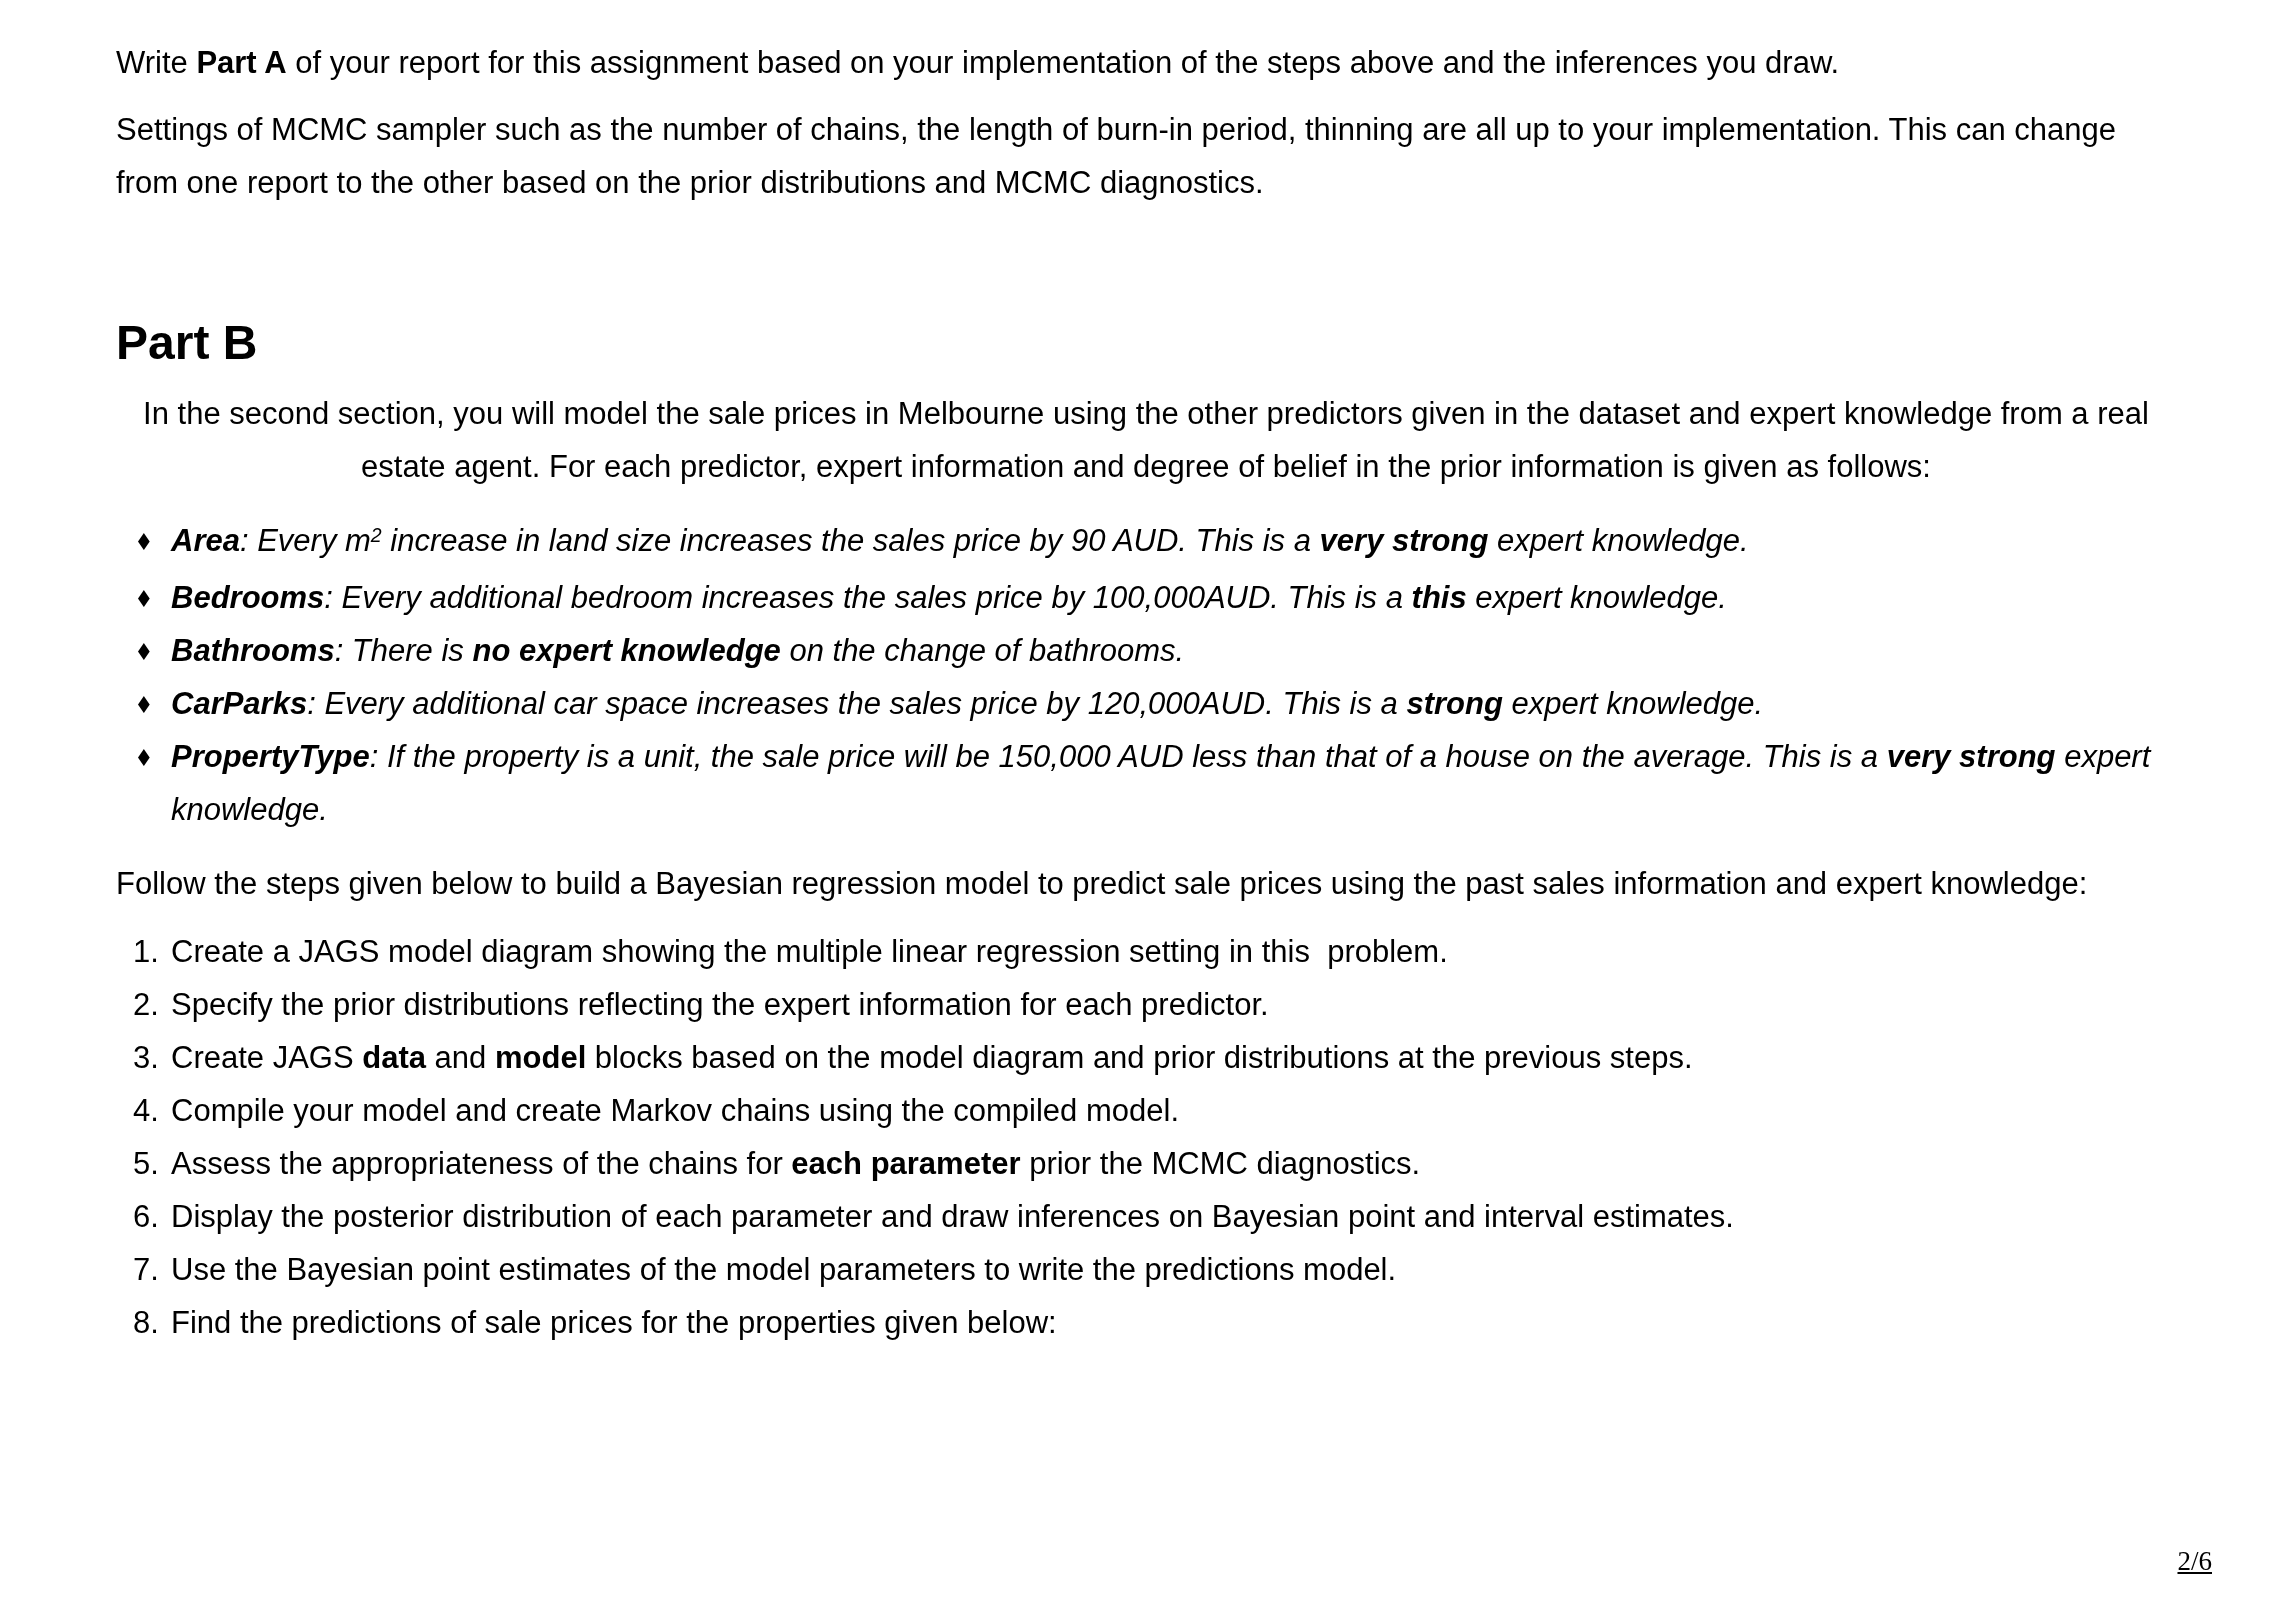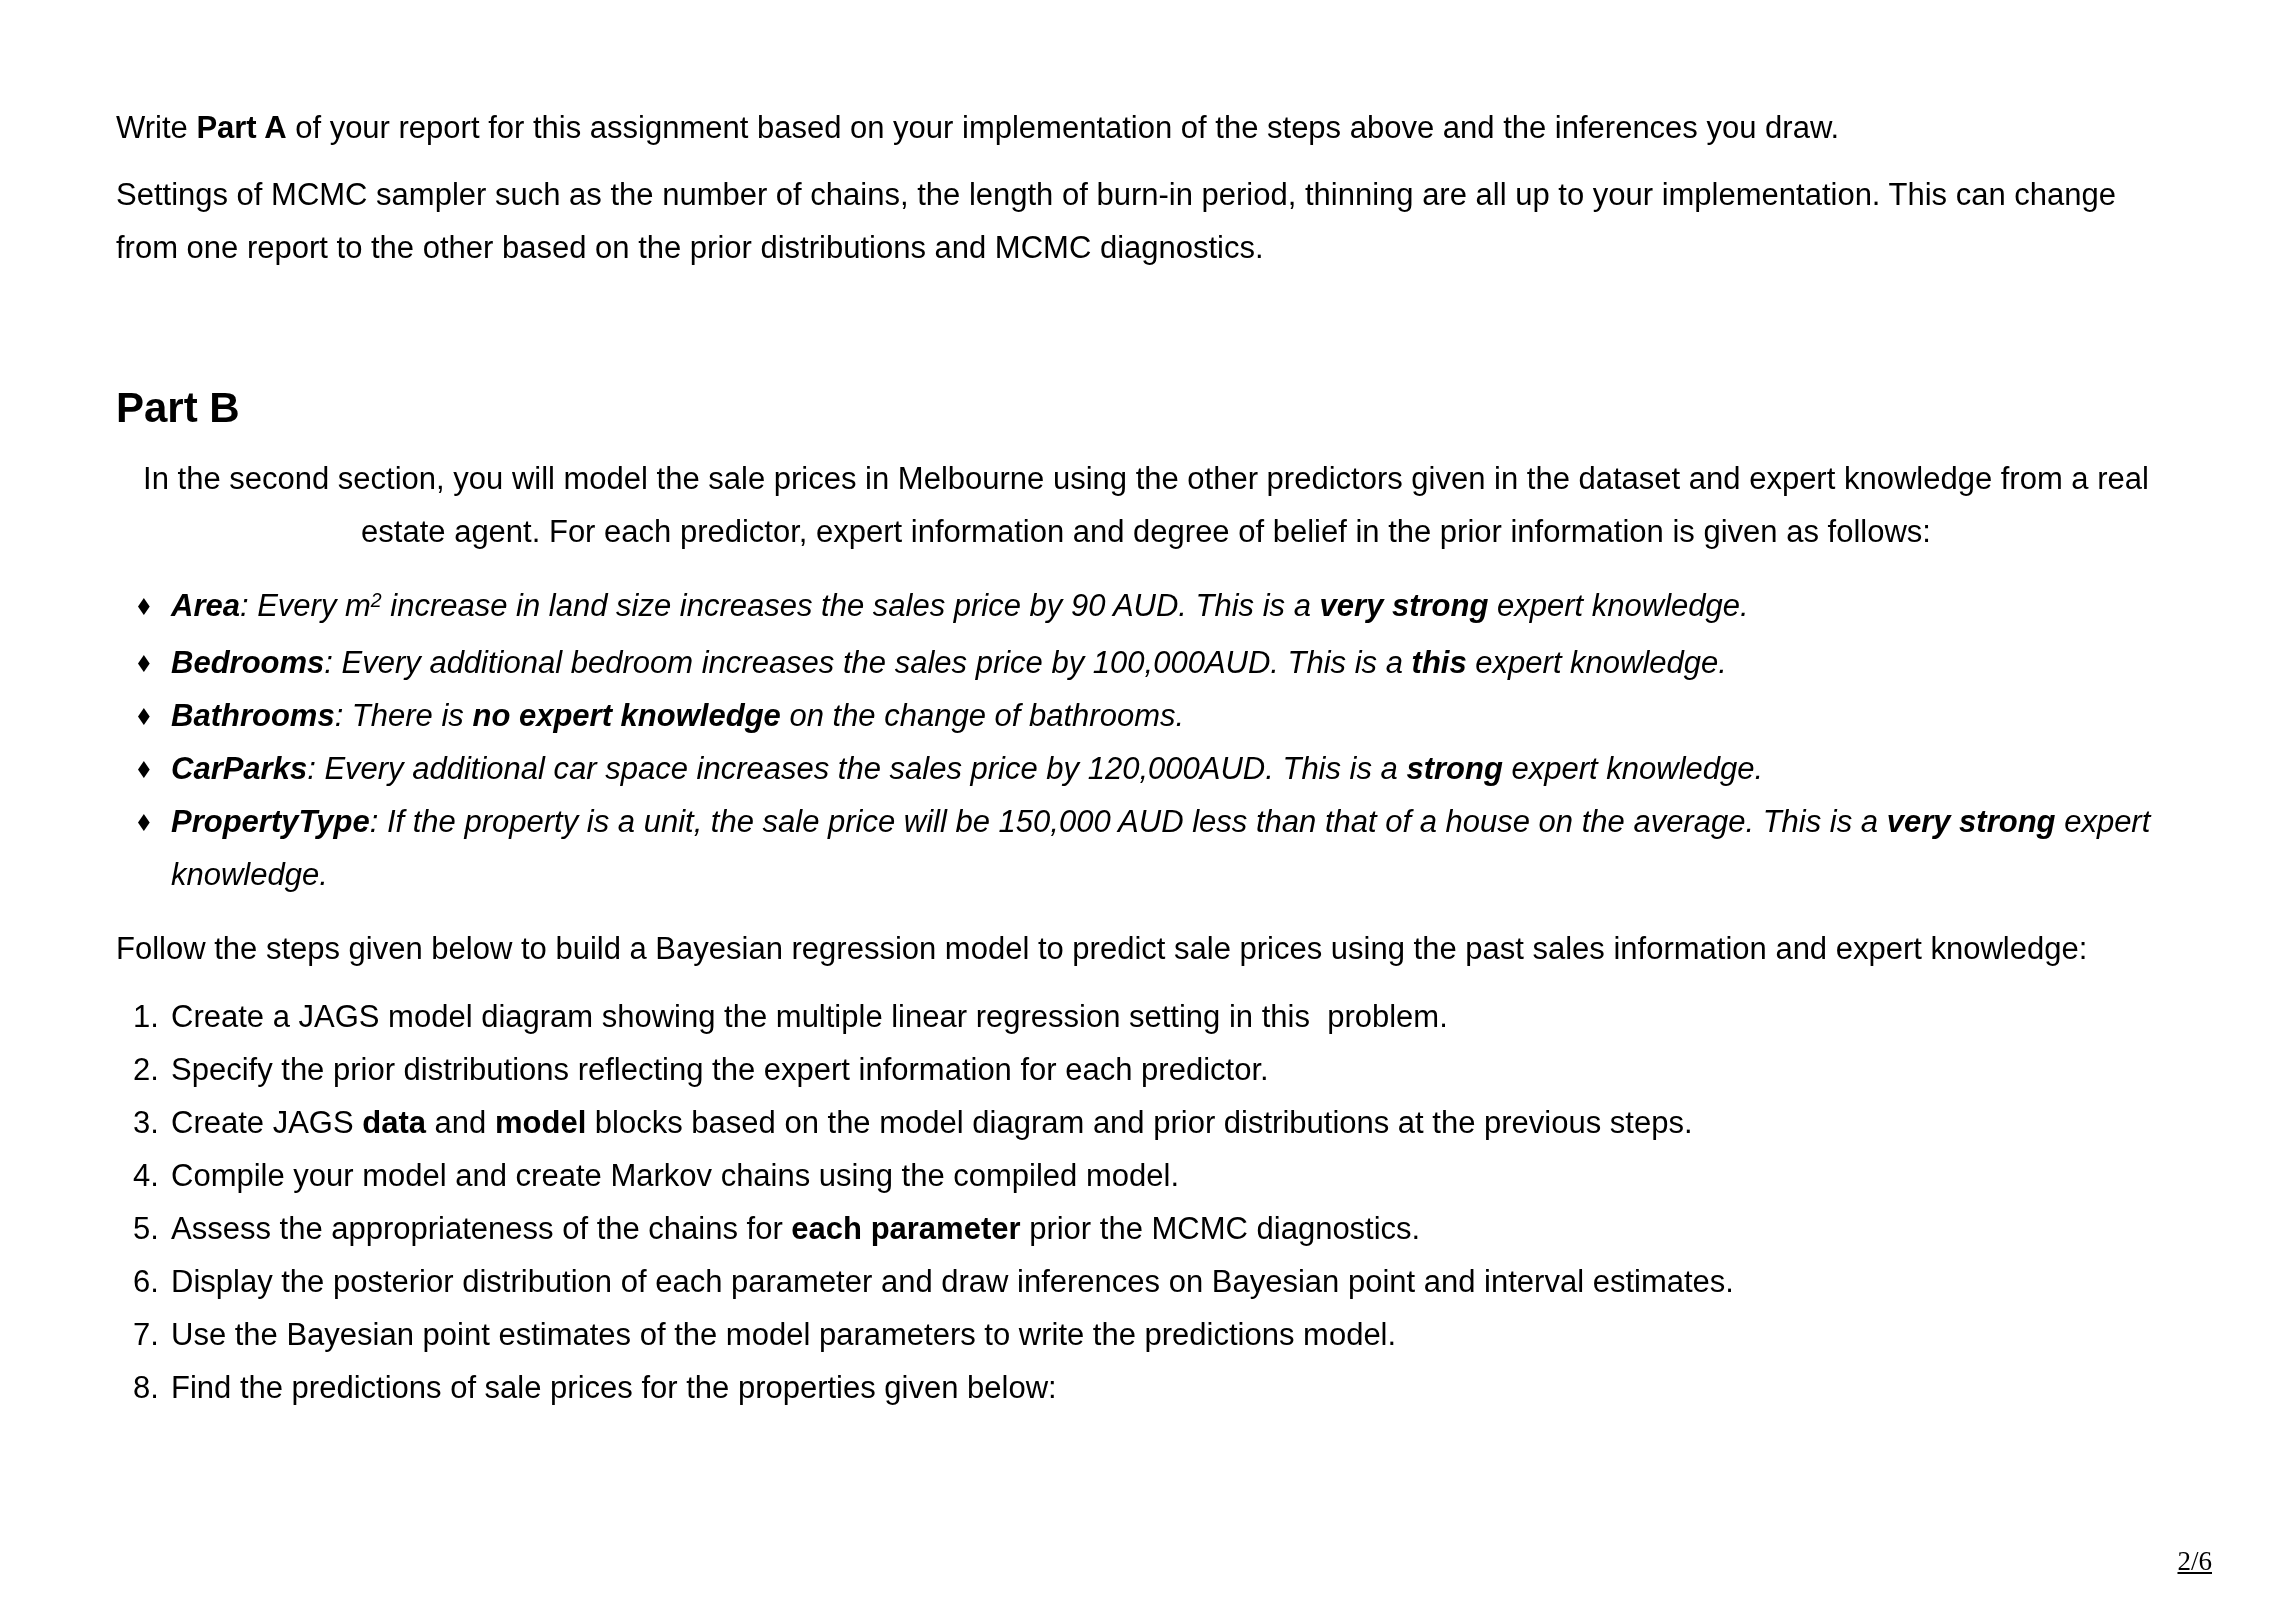--- a/index.html
+++ b/index.html
@@ -9,31 +9,31 @@
   }
   body {
     width: 2284px;
     height: 1616px;
     position: relative;
     overflow: hidden;
     font-family: "Liberation Sans", sans-serif;
     color: #000000;
   }
   .page-content {
-    padding: 101px 108px 0 116px;
+    padding: 36px 108px 0 116px;
   }
   .para {
     font-size: 31px;
     line-height: 53px;
     margin: 0;
     white-space: pre-wrap;
   }
   .p-intro-1 { margin-bottom: 14.3px; }
   .section-heading {
-    font-size: 42px;
+    font-size: 48px;
     line-height: 59px;
     font-weight: bold;
     margin: 104px 0 0 0;
   }
   .p-partb-intro { margin-top: 14.3px; text-align: center; }
   .bullet-list {
     margin: 21px 0 0 0;
     padding: 0;
     font-style: italic;
   }

